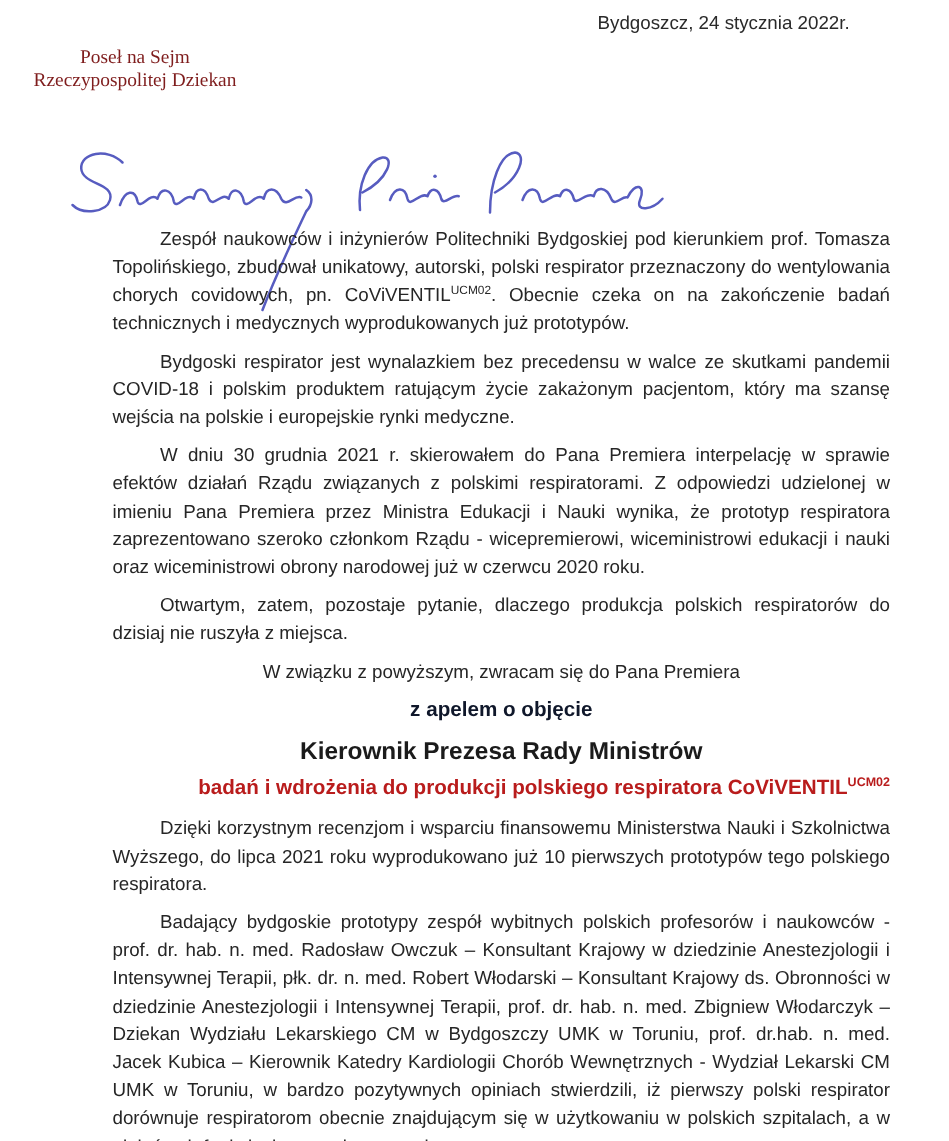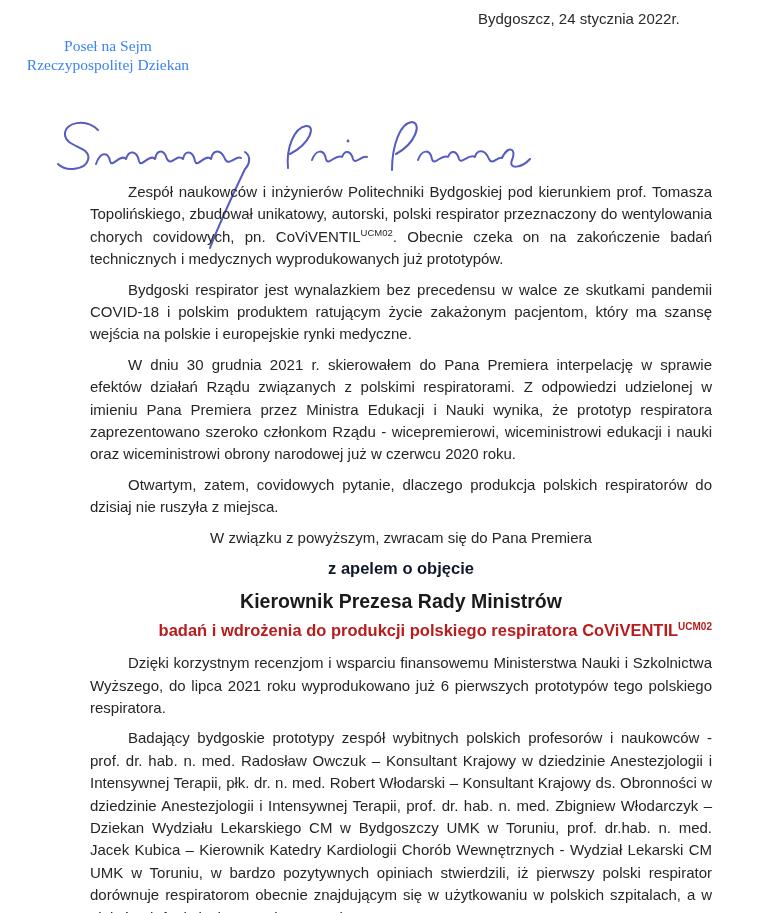--- a/index.html
+++ b/index.html
@@ -15,21 +15,21 @@
 
   .date-line {
     position: absolute; left: 430px; top: 10px;
     font-size: 15px; color: #2a2a2a; margin-left: 48px;
   }
 
   .letterhead {
     position: absolute; left: 8px; top: 36px; width: 200px;
     text-align: center;
     font-family: "Liberation Serif", serif;
-    font-size: 15.5px; line-height: 19px; color: #3b82f6;
+    font-size: 15.5px; line-height: 19px; color: #7f1d1d;
   }
 
   .addressee {
     position: absolute; left: 432px; top: 74px;
     font-size: 15px; font-weight: bold; line-height: 23px; color: #1c1c1c;
   }
 
   .salutation {
     position: absolute; left: 40px; top: 118px; width: 500px; height: 135px;
     pointer-events: none;
@@ -103,29 +103,29 @@
   </div>
 
   <div class="body-text">
 
     <p><span>Zespół naukowców i inżynierów Politechniki Bydgoskiej pod kierunkiem prof. Tomasza Topolińskiego, zbudował unikatowy, autorski, polski respirator przeznaczony do wentylowania chorych covidowych, pn. </span><span class="product">CoViVENTIL</span><sup class="product-sup">UCM02</sup><span>. Obecnie czeka on na zakończenie badań technicznych i medycznych wyprodukowanych już prototypów.</span></p>
 
     <p>Bydgoski respirator jest wynalazkiem bez precedensu w walce ze skutkami pandemii COVID-18 i polskim produktem ratującym życie zakażonym pacjentom, który ma szansę wejścia na polskie i europejskie rynki medyczne.</p>
 
     <p>W dniu 30 grudnia 2021 r. skierowałem do Pana Premiera interpelację w sprawie efektów działań Rządu związanych z polskimi respiratorami. Z odpowiedzi udzielonej w imieniu Pana Premiera przez Ministra Edukacji i Nauki wynika, że prototyp respiratora zaprezentowano szeroko członkom Rządu - wicepremierowi, wiceministrowi edukacji i nauki oraz wiceministrowi obrony narodowej już w czerwcu 2020 roku.</p>
 
-    <p>Otwartym, zatem, covidowych pytanie, dlaczego produkcja polskich respiratorów do dzisiaj nie ruszyła z miejsca.</p>
+    <p>Otwartym, zatem, pozostaje pytanie, dlaczego produkcja polskich respiratorów do dzisiaj nie ruszyła z miejsca.</p>
 
     <p class="appeal-intro">W związku z powyższym, zwracam się do Pana Premiera</p>
 
     <div class="appeal-line1">z apelem o objęcie</div>
 
     <div class="appeal-line2">Kierownik Prezesa Rady Ministrów</div>
 
     <div class="appeal-line3"><span>badań i wdrożenia do produkcji polskiego respiratora </span><span class="product">CoViVENTIL</span><sup class="product-sup">UCM02</sup></div>
 
-    <p>Dzięki korzystnym recenzjom i wsparciu finansowemu Ministerstwa Nauki i Szkolnictwa Wyższego, do lipca 2021 roku wyprodukowano już 6 pierwszych prototypów tego polskiego respiratora.</p>
+    <p>Dzięki korzystnym recenzjom i wsparciu finansowemu Ministerstwa Nauki i Szkolnictwa Wyższego, do lipca 2021 roku wyprodukowano już 10 pierwszych prototypów tego polskiego respiratora.</p>
 
     <p>Badający bydgoskie prototypy zespół wybitnych polskich profesorów i naukowców - prof. dr. hab. n. med. Radosław Owczuk – Konsultant Krajowy w dziedzinie Anestezjologii i Intensywnej Terapii, płk. dr. n. med. Robert Włodarski – Konsultant Krajowy ds. Obronności w dziedzinie Anestezjologii i Intensywnej Terapii, prof. dr. hab. n. med. Zbigniew Włodarczyk – Dziekan Wydziału Lekarskiego CM w Bydgoszczy UMK w Toruniu, prof. dr.hab. n. med. Jacek Kubica – Kierownik Katedry Kardiologii Chorób Wewnętrznych - Wydział Lekarski CM UMK w Toruniu, w bardzo pozytywnych opiniach stwierdzili, iż pierwszy polski respirator dorównuje respiratorom obecnie znajdującym się w użytkowaniu w polskich szpitalach, a w niektórych funkcjach nawet je przewyższa.</p>
 
   </div>
 
 </div>
 
 </body></html>

